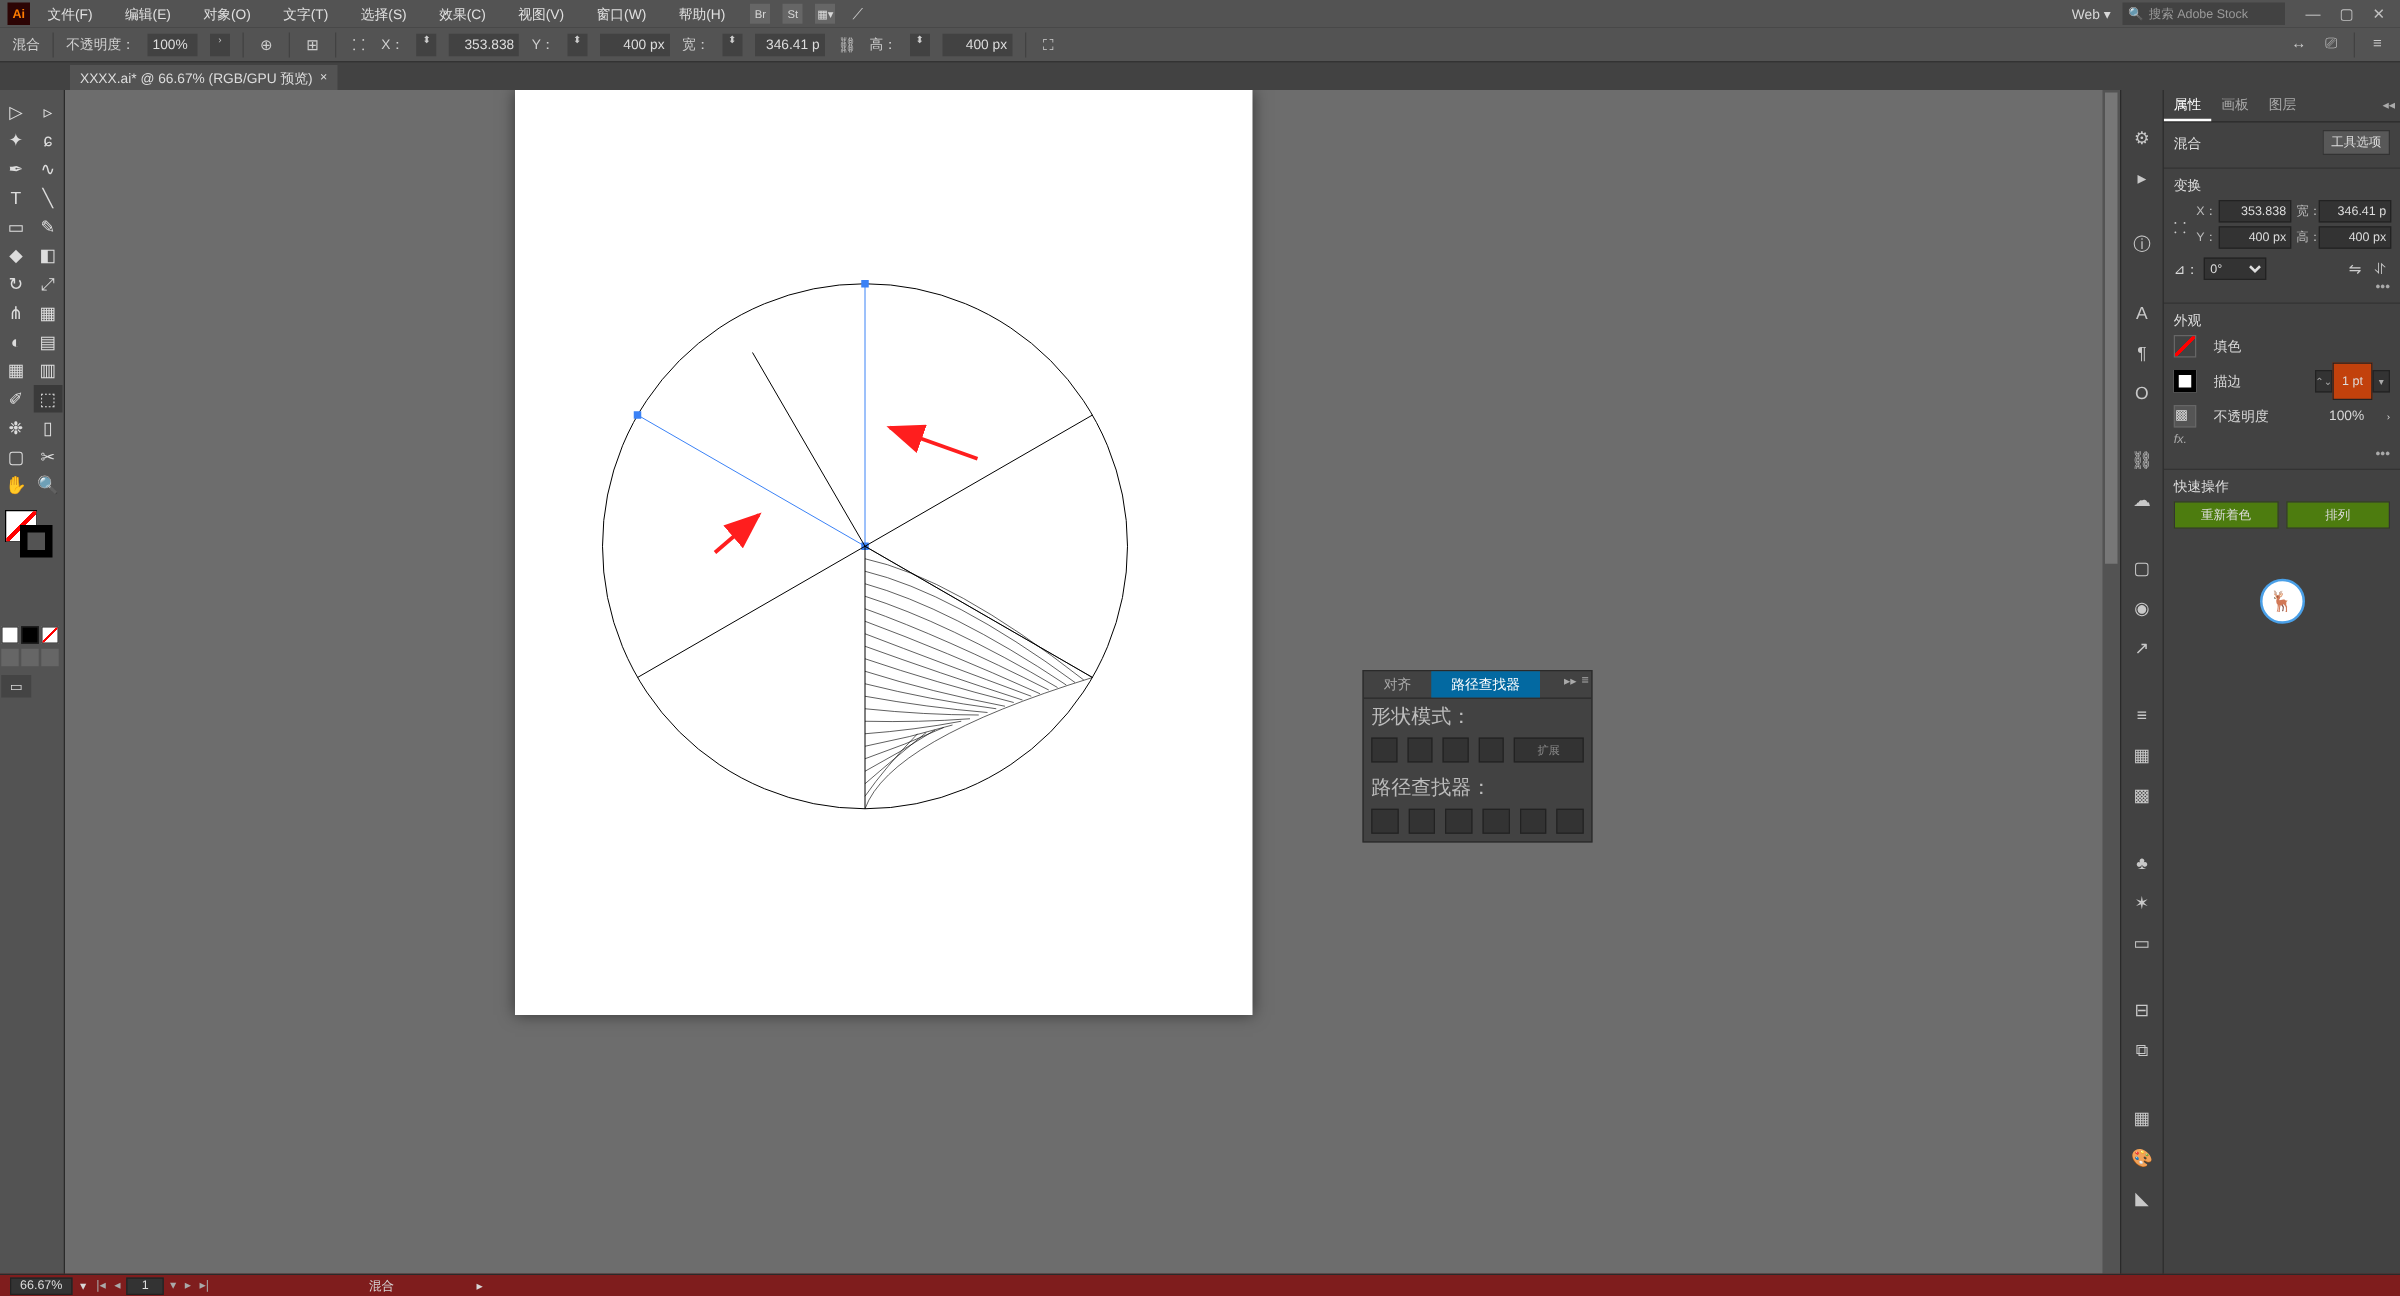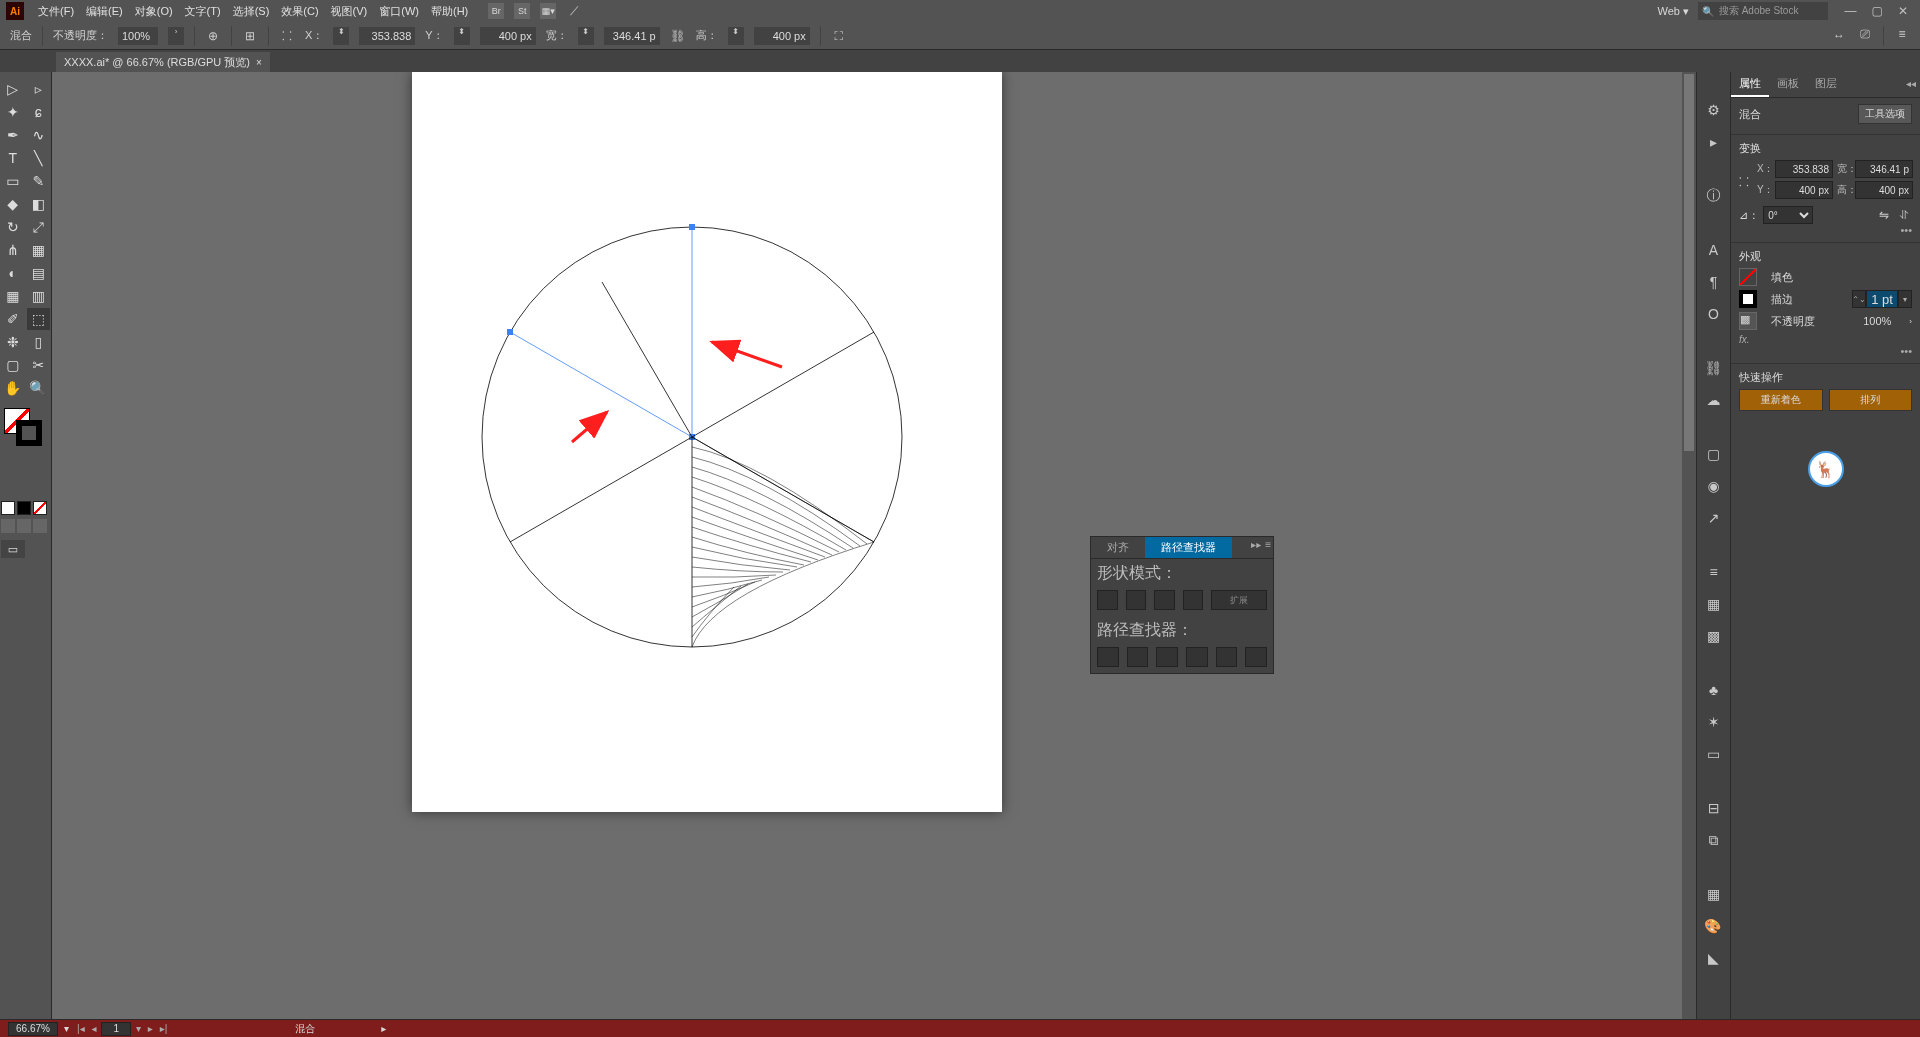--- a/index.html
+++ b/index.html
@@ -1,21 +1,21 @@
 <!DOCTYPE html>
 <html><head>
 <meta charset="utf-8">
 <style>
 * { margin:0; padding:0; box-sizing:border-box; font-family:"Microsoft YaHei","Segoe UI",sans-serif; user-select:none; }
 body { width:1920px; height:1037px; background:#2a2a2a; color:#d8d8d8; font-size:11px; overflow:hidden; position:relative; }
 
 
 .titlebar { height:22px; background:#535353; display:flex; align-items:center; padding:0 6px; }
 .ai-logo { width:18px; height:18px; background:#2c0404; color:#ff7c00; font-weight:bold; font-size:10px; display:flex; align-items:center; justify-content:center; margin-right:8px; }
-.menubar { display:flex; gap:0; }
+.menubar { display:flex; gap:14px; }
 .menubar span { padding:2px 6px; font-size:11px; color:#e0e0e0; }
 .titlebar-icons { margin-left:14px; display:flex; gap:10px; align-items:center; }
 .tb-icon { width:16px; height:16px; background:#666; display:flex; align-items:center; justify-content:center; font-size:9px; }
 .titlebar-right { margin-left:auto; display:flex; align-items:center; gap:10px; }
 .search-box { background:#424242; height:18px; width:130px; display:flex; align-items:center; padding:0 4px; font-size:10px; color:#9a9a9a; gap:4px; }
 .win-btns span { padding:0 6px; color:#c0c0c0; font-size:12px; }
 
 
 .optionsbar { height:28px; background:#535353; border-bottom:1px solid #2a2a2a; display:flex; align-items:center; padding:0 10px; gap:10px; font-size:11px; }
 .opt-label { color:#d0d0d0; }
@@ -69,24 +69,24 @@
 .field-row { display:flex; align-items:center; gap:4px; margin-bottom:3px; }
 .field-row .lbl{ width:14px; font-size:10px; color:#bbb; text-align:right;}
 .field-row input { background:#333; border:1px solid #222; color:#ddd; width:58px; height:18px; font-size:10px; padding:0 3px; text-align:right;}
 .angle-row{ display:flex; align-items:center; gap:4px; margin-top:4px;}
 .angle-row select{ background:#333; color:#ddd; border:1px solid #222; width:50px; height:18px; font-size:10px;}
 .appearance-row{ display:flex; align-items:center; gap:14px; margin-bottom:4px;}
 .app-sw{ width:18px; height:18px; border:1px solid #666; position:relative;}
 .app-sw.none::after{content:"";position:absolute;inset:0;background:linear-gradient(to top left,transparent 44%,#f00 44%,#f00 56%,transparent 56%);}
 .app-sw.stroke{ border:4px solid #000; background:#fff; width:18px; height:18px;}
 .stroke-size{ display:flex; align-items:center;}
-.stroke-size input{ width:32px; background:#0c4a6e; border:1px solid #222; color:#ddd; height:18px; font-size:13px; text-align:center;}
+.stroke-size input{ width:32px; background:#c2410c; border:1px solid #222; color:#ddd; height:30px; font-size:10px; text-align:center;}
 .stroke-size .step{ width:14px; height:18px; background:#333; border:1px solid #222; color:#aaa; font-size:8px; display:flex; align-items:center; justify-content:center;}
 .quick-actions { display:flex; gap:6px; }
-.qa-btn { flex:1; background:#a16207; border:1px solid #333; color:#ddd; font-size:10px; padding:3px 0; text-align:center;}
+.qa-btn { flex:1; background:#4d7c0f; border:1px solid #333; color:#ddd; font-size:10px; padding:3px 0; text-align:center;}
 .logo-badge { width:36px; height:36px; border-radius:50%; background:#fff; border:2px solid #4aa0e8; margin:40px auto 0; display:flex; align-items:center; justify-content:center; font-size:16px;}
 
 
 .float-panel { position:absolute; top:536px; left:1090px; width:184px; background:#424242; border:1px solid #2a2a2a; }
 .float-panel .tabs{ display:flex; border-bottom:1px solid #2a2a2a; }
 .float-panel .tabs span{ padding:3px 16px; font-size:11px; color:#aaa;}
 .float-panel .tabs span.active{ background:#0369a1; color:#fff;}
 .float-panel .section-label{ font-size:16px; color:#bbb; padding:4px 6px;}
 .float-panel .icon-row{ display:flex; gap:8px; padding:2px 6px 6px;}
 .pf-icon{ width:22px; height:20px; background:#333; border:1px solid #222;}

